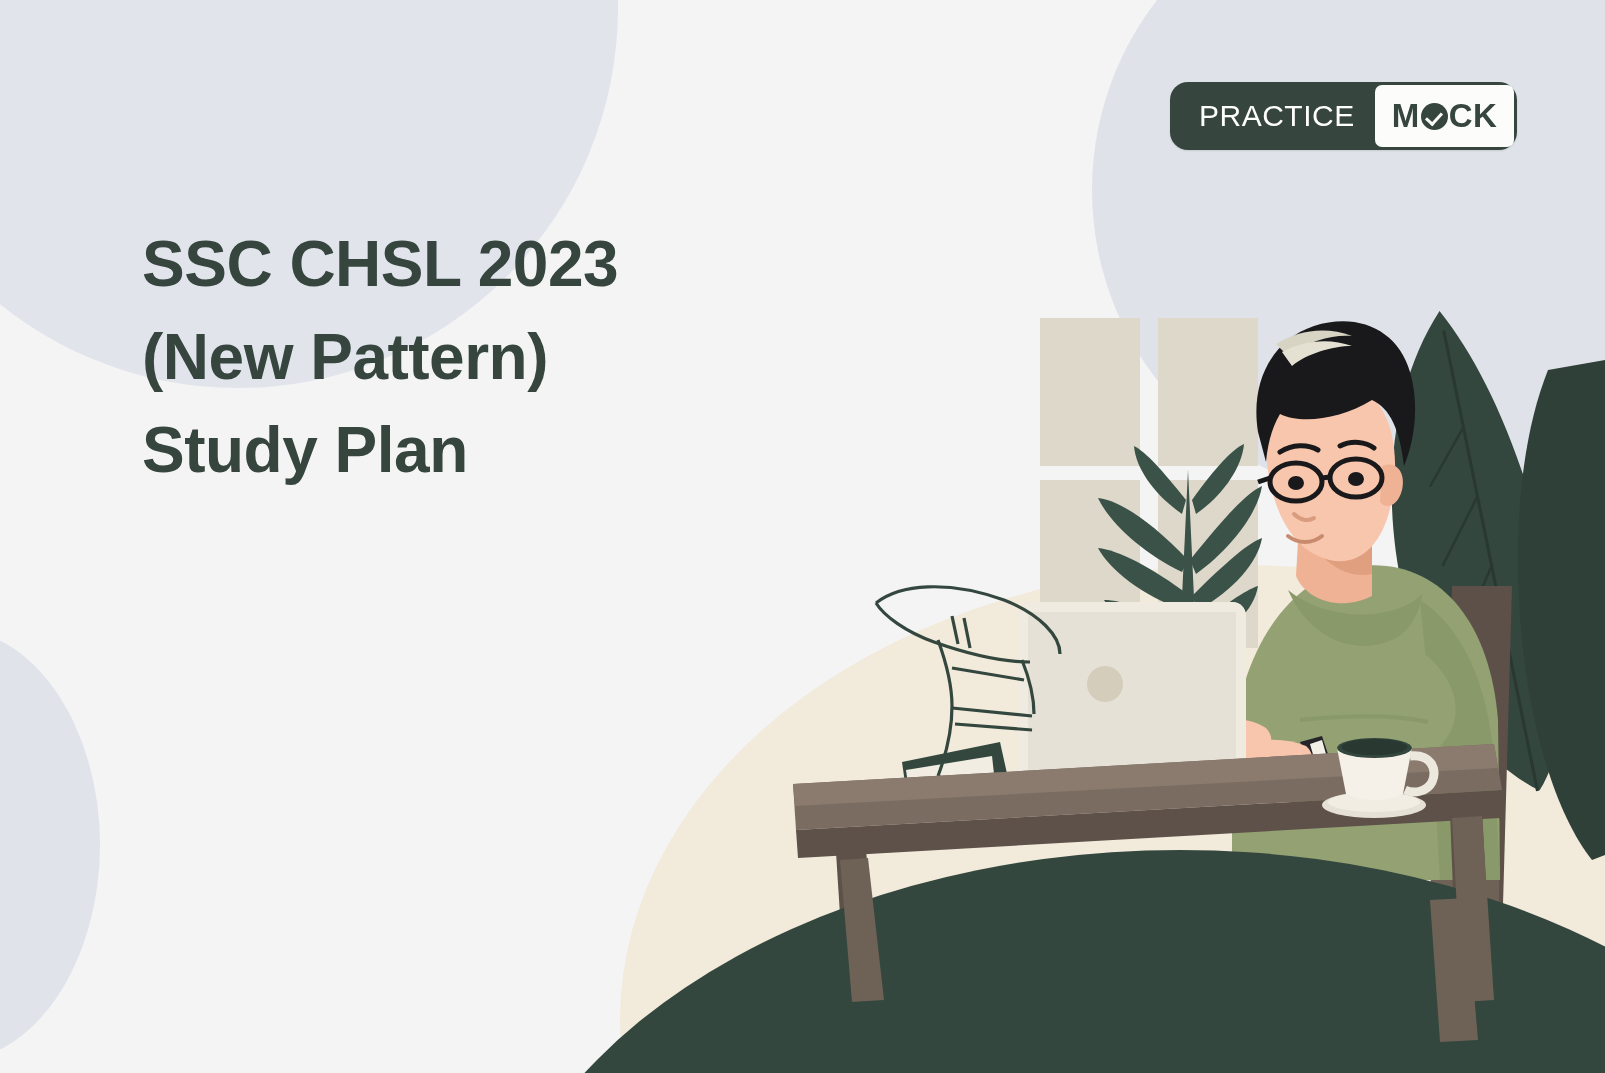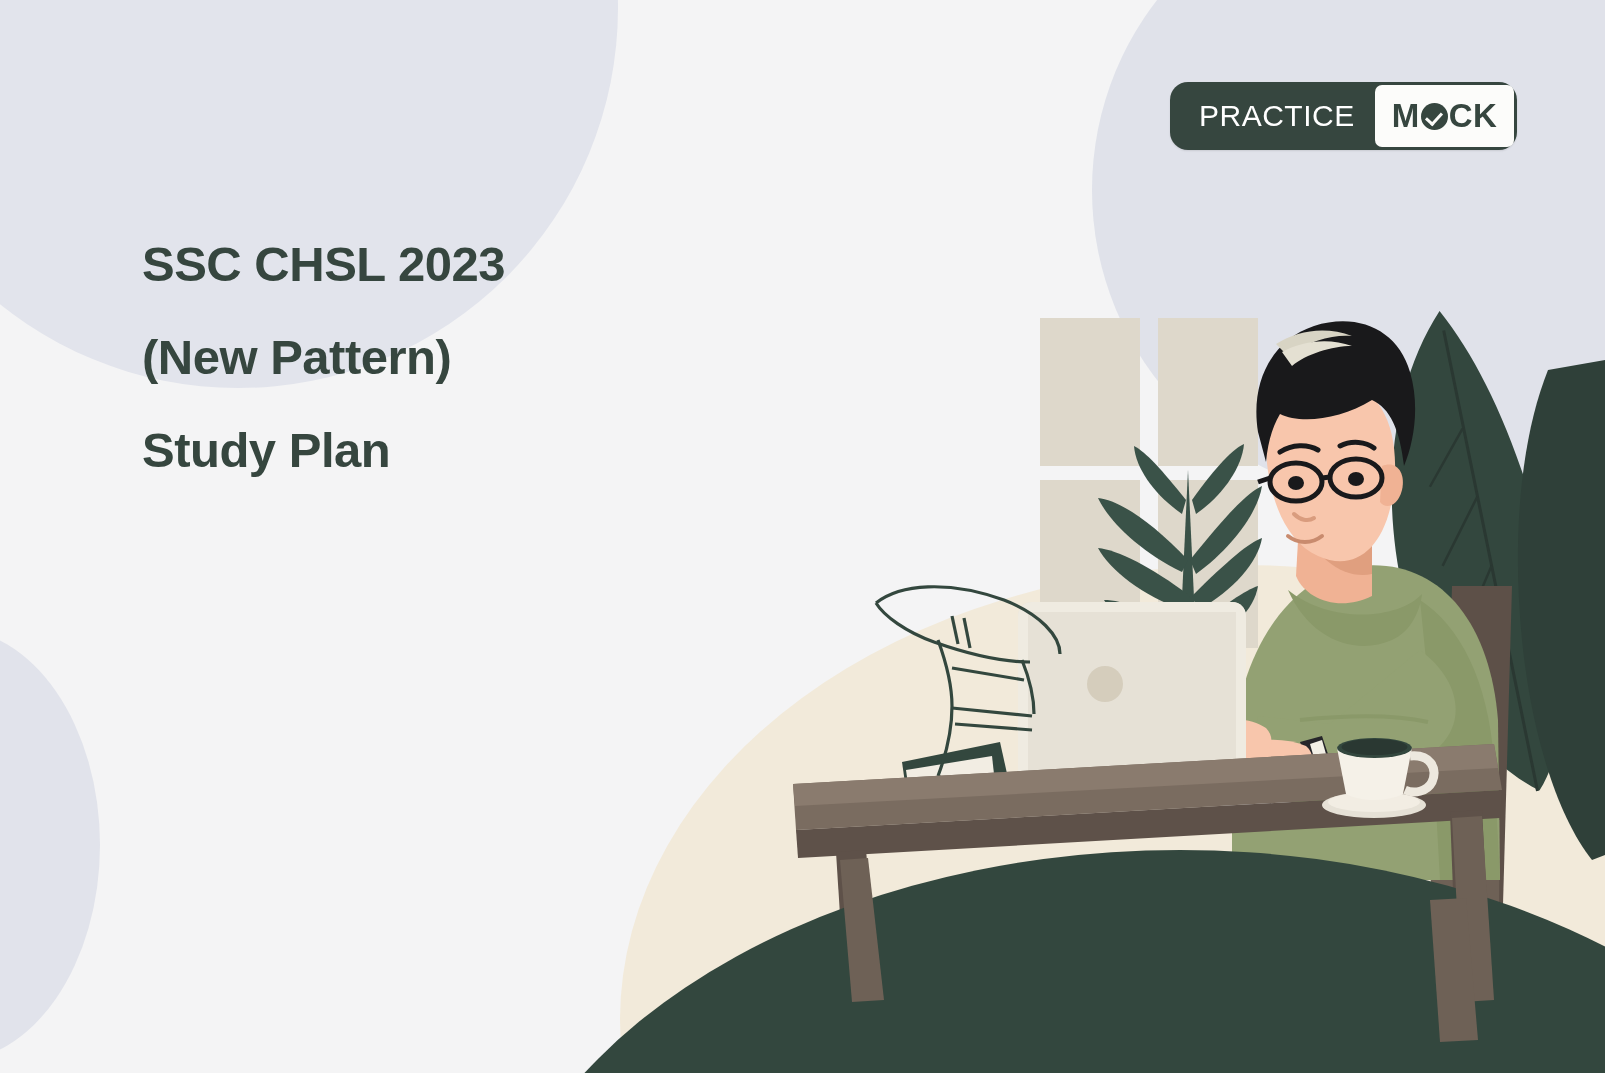--- a/index.html
+++ b/index.html
@@ -18,21 +18,21 @@
   .blob-bl{left:-200px;top:628px;width:300px;height:434px;background:#E1E3EB;border-radius:50%;}
 
   
   .illus{position:absolute;left:0;top:0;width:1605px;height:1073px;}
 
   
   .title{
     position:absolute;left:142px;top:218px;
     width:760px;
     color:#36463F;
-    font-size:49px;
+    font-size:64px;
     font-weight:bold;
     line-height:93px;
     letter-spacing:-0.5px;
     white-space:pre-line;
   }
 
   
   .logo{
     position:absolute;left:1126px;top:82px;
     height:68px;

